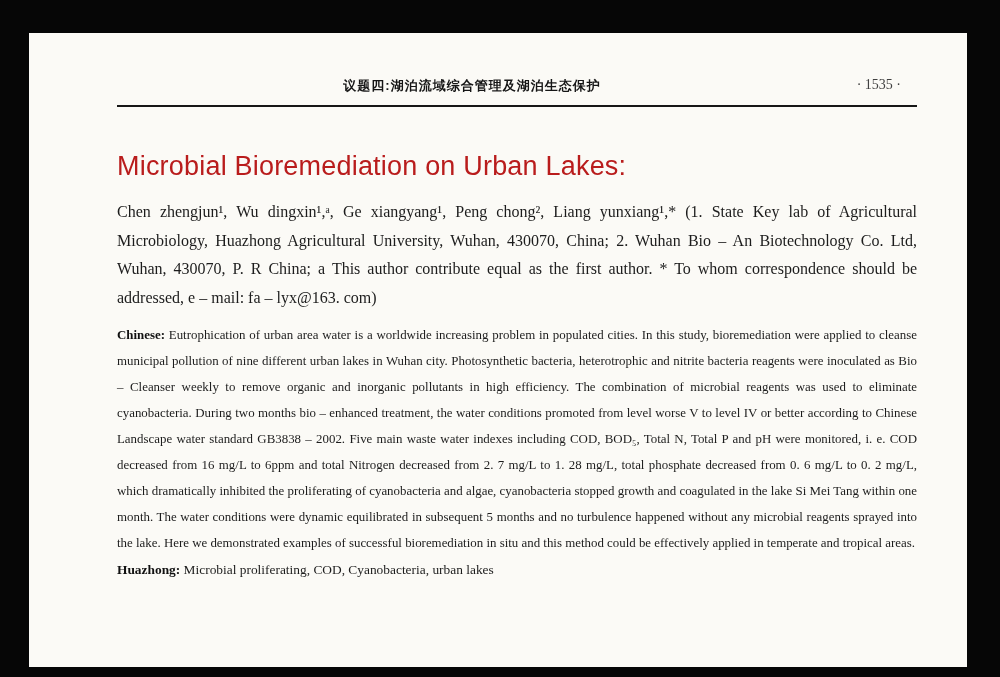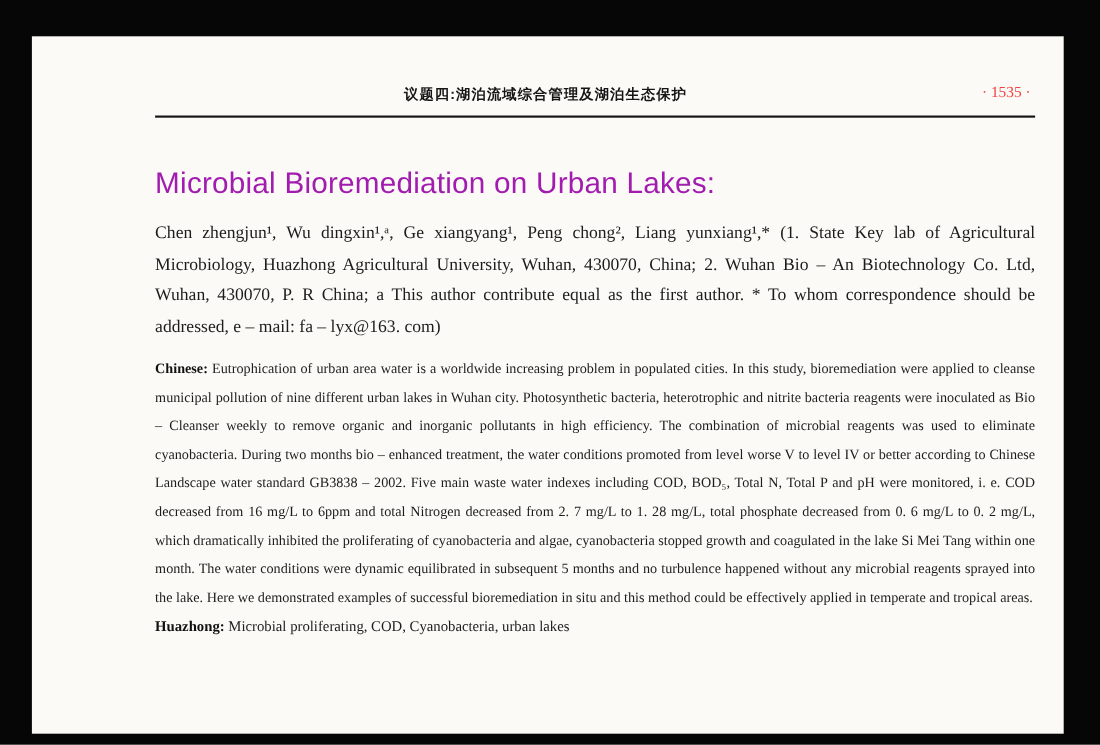--- a/index.html
+++ b/index.html
@@ -19,57 +19,56 @@
     width: 938px;
     height: 634px;
     background: #fbfaf6;
     color: #1b1b1b;
   }
   .content {
     position: absolute;
     left: 88px;
     top: 0;
     width: 800px;
-    margin-left: 24px;
   }
   .header-row {
     margin-top: 44px;
     position: relative;
     height: 18px;
     font-size: 13px;
   }
   .session-title {
     position: absolute;
     left: 0;
     right: 90px;
     text-align: center;
     font-weight: bold;
     letter-spacing: 1px;
     font-family: "Liberation Sans", sans-serif;
     color: #151515;
   }
   .page-number {
     position: absolute;
-    right: 4px;
+    right: 16px;
     top: 0;
     font-size: 14px;
-    color: #ef4444;
+    color: #404040;
   }
   .header-rule {
     margin-top: 10px;
     height: 2px;
     background: #161616;
   }
   .paper-title {
     margin: 36px 0 0 0;
     font-family: "Liberation Sans", sans-serif;
     font-weight: normal;
     font-size: 27px;
     line-height: 47px;
-    color: #a21caf;
+    color: #b91c1c;
     letter-spacing: 0.2px;
   }
   .paper-title span { display: block; }
   .authors {
     margin: 8px 0 0 0;
     font-size: 16px;
     line-height: 28.5px;
     text-align: justify;
     color: #1c1c1c;
   }

